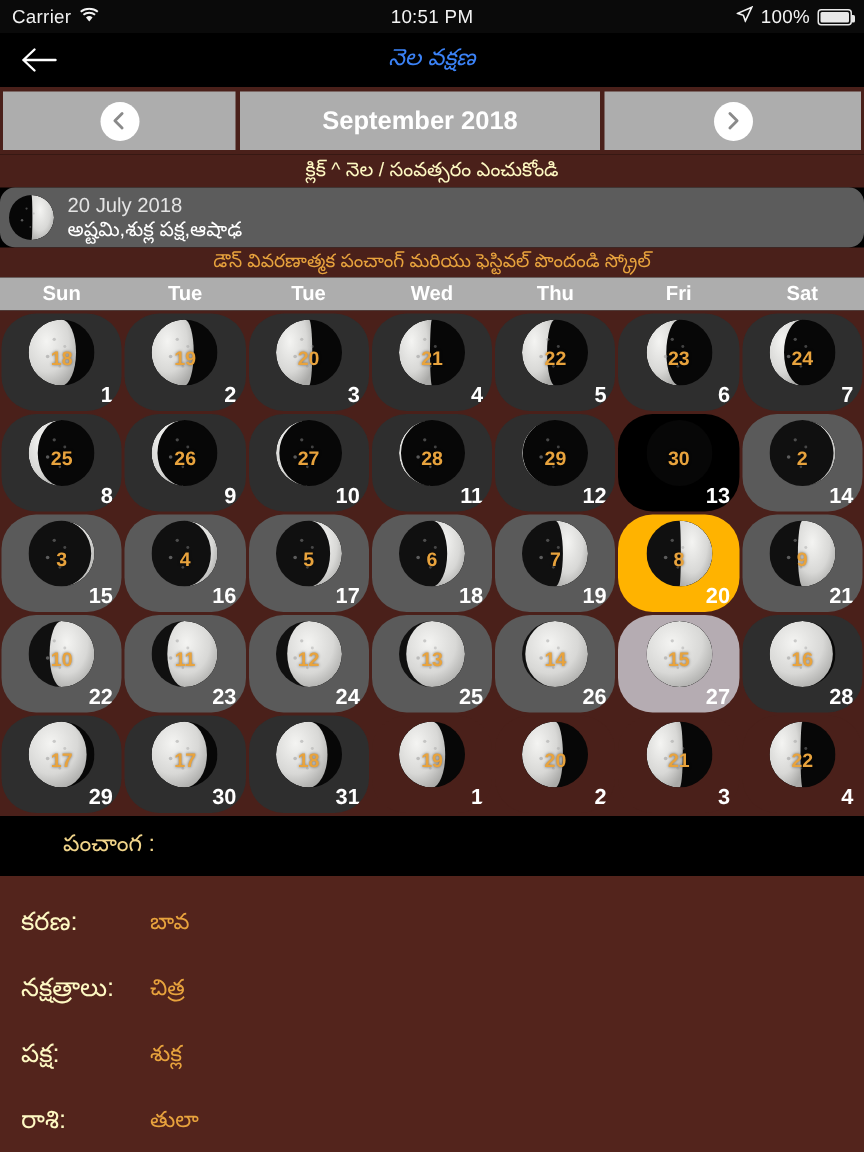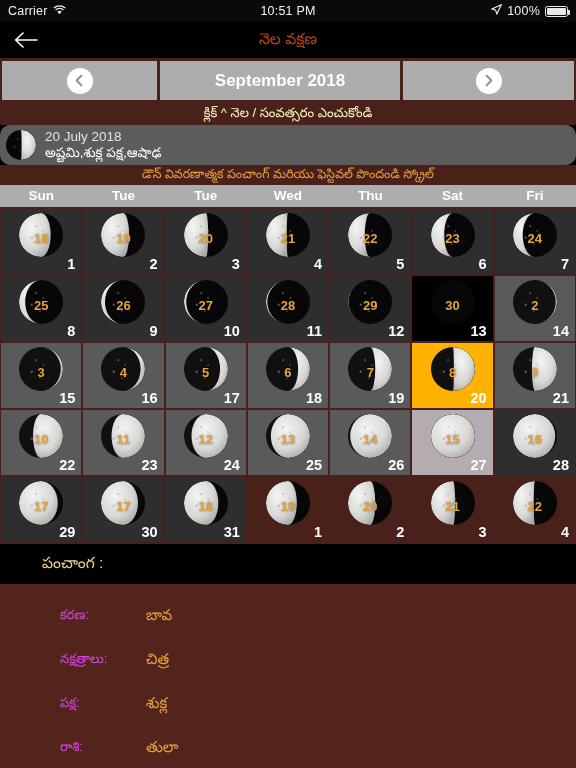--- a/index.html
+++ b/index.html
@@ -32,21 +32,21 @@
   .navbar {
     height:36px; background:#000; display:flex; align-items:center;
     position:relative;
   }
   .back-btn {
     width:52px; display:flex; align-items:center; justify-content:center;
     color:#fff; cursor:pointer;
   }
   .nav-title {
     position:absolute; left:0; right:0; text-align:center;
-    color:#c2410c; font-size:15.5px; pointer-events:none;
+    color:#3b82f6; font-size:15.5px; pointer-events:none;font-style:italic;
   }
 
   
   .monthbar {
     height:45px; background:#4a201a; display:flex; align-items:center;
     padding:3px 2px; gap:3px;
   }
   .mb-arrow {
     flex:0 0 155px; height:39px; background:#adadad;
     display:flex; align-items:center; justify-content:center; cursor:pointer;
@@ -93,21 +93,21 @@
   .weekhdr div {
     flex:1; text-align:center; color:#fff; font-size:13.5px;
     font-weight:bold; line-height:22px;
   }
 
   
   .grid { background:#4a201a; padding:2px 1px; }
   .row { display:flex; gap:2px; margin-bottom:2px; height:65px; }
   .row:last-child{ margin-bottom:0; }
   .cell {
-    flex:1; position:relative; cursor:pointer; overflow:hidden;
+    flex:1; position:relative; cursor:pointer; overflow:hidden;border-radius:23px;
   }
   .cell .moon {
     position:absolute; left:50%; top:4px; transform:translateX(-50%);
     width:44px;height:44px;
   }
   .cell .tnum {
     position:absolute; left:50%; top:22px; transform:translateX(-50%);
     color:#e8a33d; font-size:13px; font-weight:bold; z-index:3;
     text-shadow:0 0 2px rgba(0,0,0,.5);
   }
@@ -119,21 +119,21 @@
 
   
   .pan-title {
     height:40px; background:#000; color:#f0d48a;
     display:flex; align-items:center; padding-left:42px; font-size:15.5px;
   }
   .pan-body { background:#53241c; padding-top:10px; }
   .pan-row {
     height:44px; display:flex; align-items:center; padding-left:14px;
   }
-  .pan-lbl { color:#d946ef; font-size:13px; width:86px;margin-left:46px; }
+  .pan-lbl { color:#fef9c3; font-size:17px; width:86px; }
   .pan-val { color:#e8a33d; font-size:15px; }
 </style>
 </head>
 <body>
 
 <div id="app">
 
   <div class="statusbar">
     <div class="sb-left">
       <span>Carrier</span>
@@ -218,22 +218,22 @@
   </div>
 
   <div class="scrollhint">డౌన్ వివరణాత్మక పంచాంగ్ మరియు ఫెస్టివల్ పొందండి స్క్రోల్</div>
 
   <div class="weekhdr" id="weekhdr">
       <div>Sun</div>
       <div>Tue</div>
       <div>Tue</div>
       <div>Wed</div>
       <div>Thu</div>
+      <div>Fri</div>
       <div>Sat</div>
-      <div>Fri</div>
     </div>
 
   <div class="grid" id="grid">
       <div class="row">
         <div class="cell" style="background: rgb(46, 46, 46);">
           <div class="moon"><svg width="44" height="44" viewBox="0 0 44 44">
     <defs>
       <radialGradient id="gm1" cx="38%" cy="33%" r="75%">
         <stop offset="0%" stop-color="#f4f4f2"></stop>
         <stop offset="62%" stop-color="#d8d8d6"></stop>

